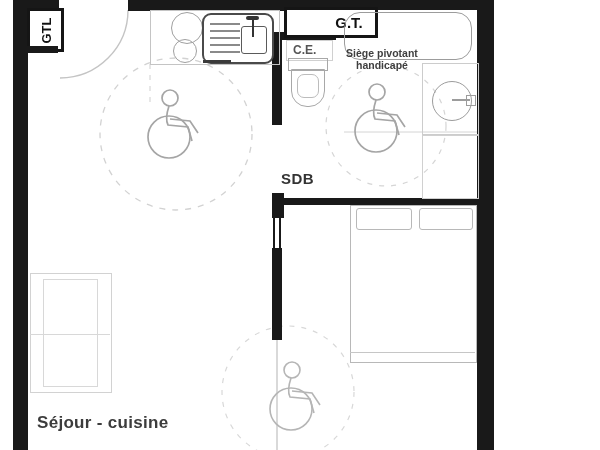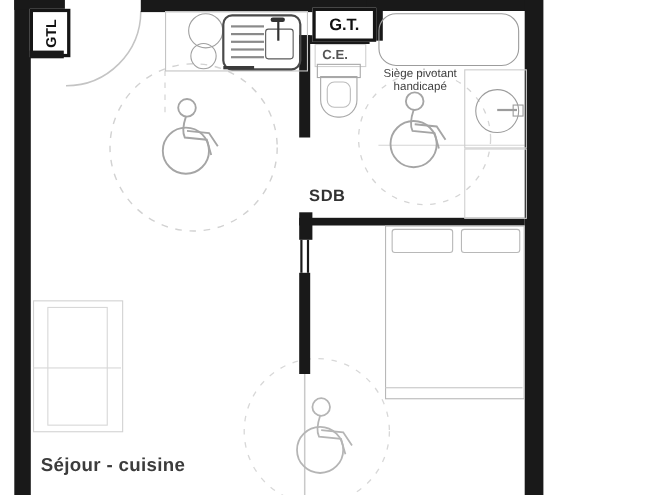--- a/index.html
+++ b/index.html
@@ -66,21 +66,21 @@
   <div class="wall" style="left:272px;top:193px;width:12px;height:25px;"></div>
   <div class="wall" style="left:273px;top:218px;width:2px;height:30px;"></div>
   <div class="wall" style="left:279px;top:218px;width:2px;height:30px;"></div>
   <div class="wall" style="left:272px;top:248px;width:10px;height:92px;"></div>
 
   <div class="tag-box" style="left:27px;top:8px;width:31px;height:38px;">
     <span class="label" style="position:static;font-size:13px;transform:rotate(-90deg);color:#111;">GTL</span>
   </div>
   <div class="wall" style="left:27px;top:46px;width:31px;height:7px;"></div>
 
-  <div class="tag-box" style="left:284px;top:7px;width:52px;height:25px;">
+  <div class="tag-box" style="left:284px;top:7px;width:52px;height:25px;padding-left:36px;">
     <span class="label" style="position:static;font-size:15px;color:#111;">G.T.</span>
   </div>
 
   <div class="faintbox" style="left:150px;top:10px;width:128px;height:53px;border-color:#c4c4c4;"></div>
   <div class="fixbox" style="left:171px;top:12px;width:30px;height:30px;border-radius:50%;border-color:#a0a0a0;"></div>
   <div class="fixbox" style="left:173px;top:39px;width:22px;height:22px;border-radius:50%;border-color:#a0a0a0;"></div>
   <div class="fixbox" style="left:202px;top:13px;width:68px;height:47px;border-radius:9px;border-color:#4a4a4a;border-width:2px;">
 
     <div class="abs" style="left:6px;top:8px;width:30px;height:1.5px;background:#8a8a8a;"></div>
     <div class="abs" style="left:6px;top:15px;width:30px;height:1.5px;background:#8a8a8a;"></div>
@@ -94,21 +94,21 @@
   </div>
   <div class="abs" style="left:203px;top:60px;width:28px;height:3px;background:#3a3a3a;"></div>
 
   <div class="faintbox" style="left:286px;top:40px;width:45px;height:19px;border-color:#d0d0d0;"></div>
   <span class="label" style="left:293px;top:43px;font-size:12px;font-weight:600;color:#555;">C.E.</span>
   <div class="fixbox" style="left:288px;top:58px;width:38px;height:11px;border-color:#a8a8a8;border-width:1px;"></div>
   <div class="fixbox" style="left:291px;top:69px;width:32px;height:36px;border-color:#a8a8a8;border-width:1px;border-radius:0 0 16px 16px;"></div>
   <div class="fixbox" style="left:297px;top:74px;width:20px;height:22px;border-color:#bcbcbc;border-width:1px;border-radius:7px;"></div>
 
   <div class="fixbox" style="left:344px;top:12px;width:126px;height:46px;border-radius:16px;border-color:#9c9c9c;"></div>
-  <div class="label" style="left:336px;top:61px;width:92px;font-size:10.5px;font-weight:400;color:#3f3f3f;
+  <div class="label" style="left:336px;top:47px;width:92px;font-size:10.5px;font-weight:700;color:#3f3f3f;
        white-space:normal;text-align:center;line-height:1.15;">Siège pivotant handicapé</div>
   <div class="faintbox" style="left:422px;top:63px;width:55px;height:70px;border-color:#cccccc;"></div>
   <div class="fixbox" style="left:432px;top:81px;width:38px;height:38px;border-radius:50%;border-color:#9c9c9c;"></div>
   <div class="abs" style="left:452px;top:99px;width:18px;height:1.5px;background:#9c9c9c;"></div>
   <div class="abs" style="left:466px;top:95px;width:8px;height:9px;border:1px solid #9c9c9c;"></div>
   <div class="faintbox" style="left:422px;top:135px;width:55px;height:62px;border-color:#d0d0d0;"></div>
   <span class="label" style="left:281px;top:170px;font-size:15px;letter-spacing:0.5px;color:#333;">SDB</span>
 
   <div class="fixbox" style="left:350px;top:205px;width:125px;height:156px;border-color:#b8b8b8;border-width:1px;"></div>
   <div class="fixbox" style="left:356px;top:208px;width:54px;height:20px;border-color:#b8b8b8;border-width:1px;border-radius:3px;"></div>

